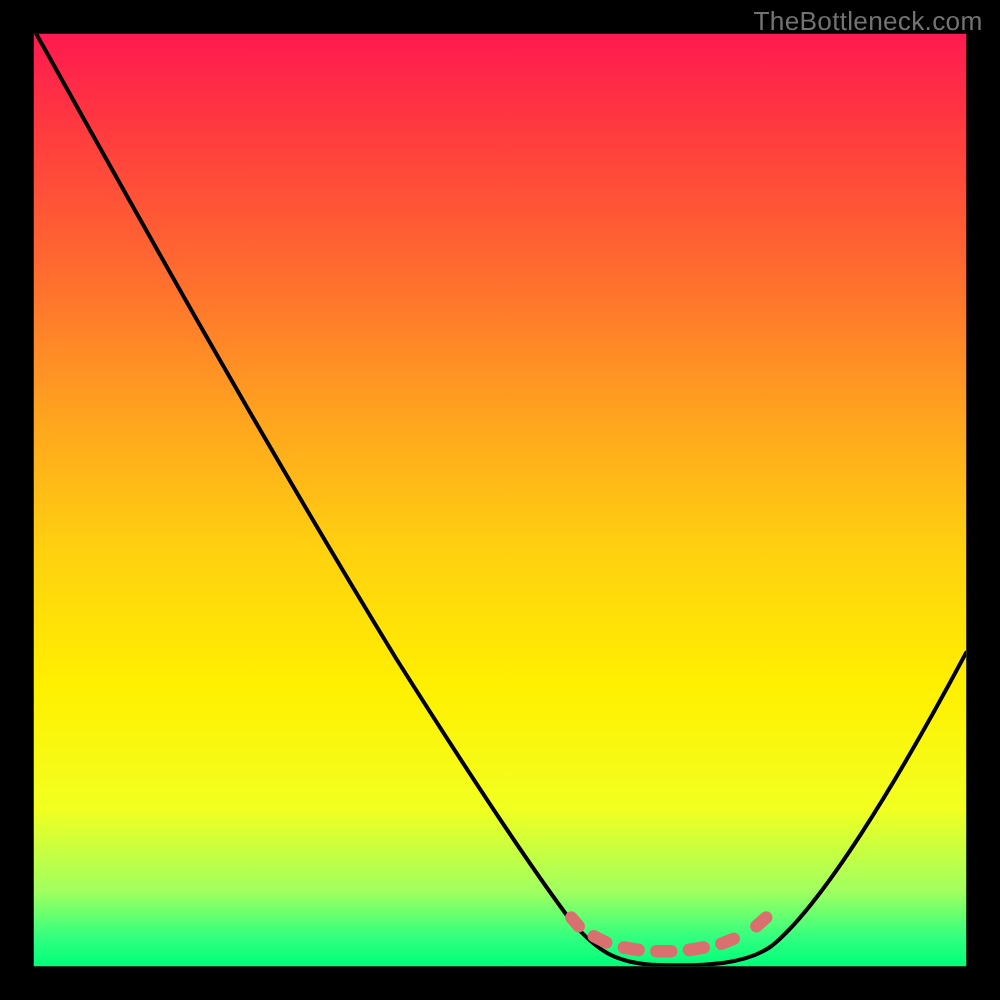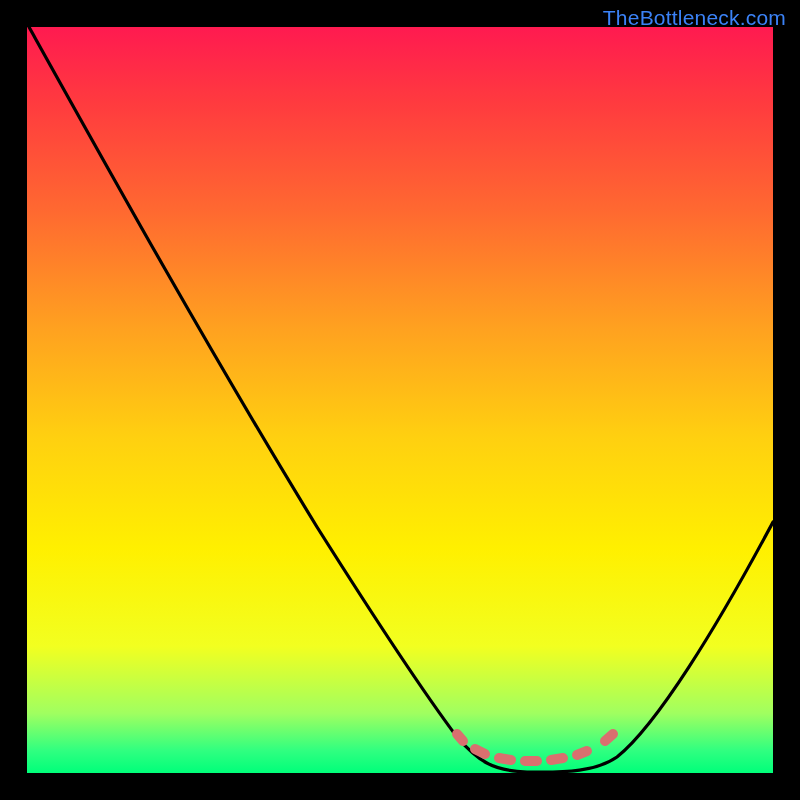--- a/index.html
+++ b/index.html
@@ -39,21 +39,21 @@
     position: absolute;
     left: 0;
     top: 0;
     width: 746px;
     height: 746px;
   }
   .watermark {
     position: absolute;
     top: 6px;
     right: 14px;
-    color: #3b82f6;
+    color: #737373;
     font-size: 21px;
     font-weight: 500;
     letter-spacing: 0.2px;
   }
 </style>
 </head>
 <body>
 
 <div class="chart-container">
 

